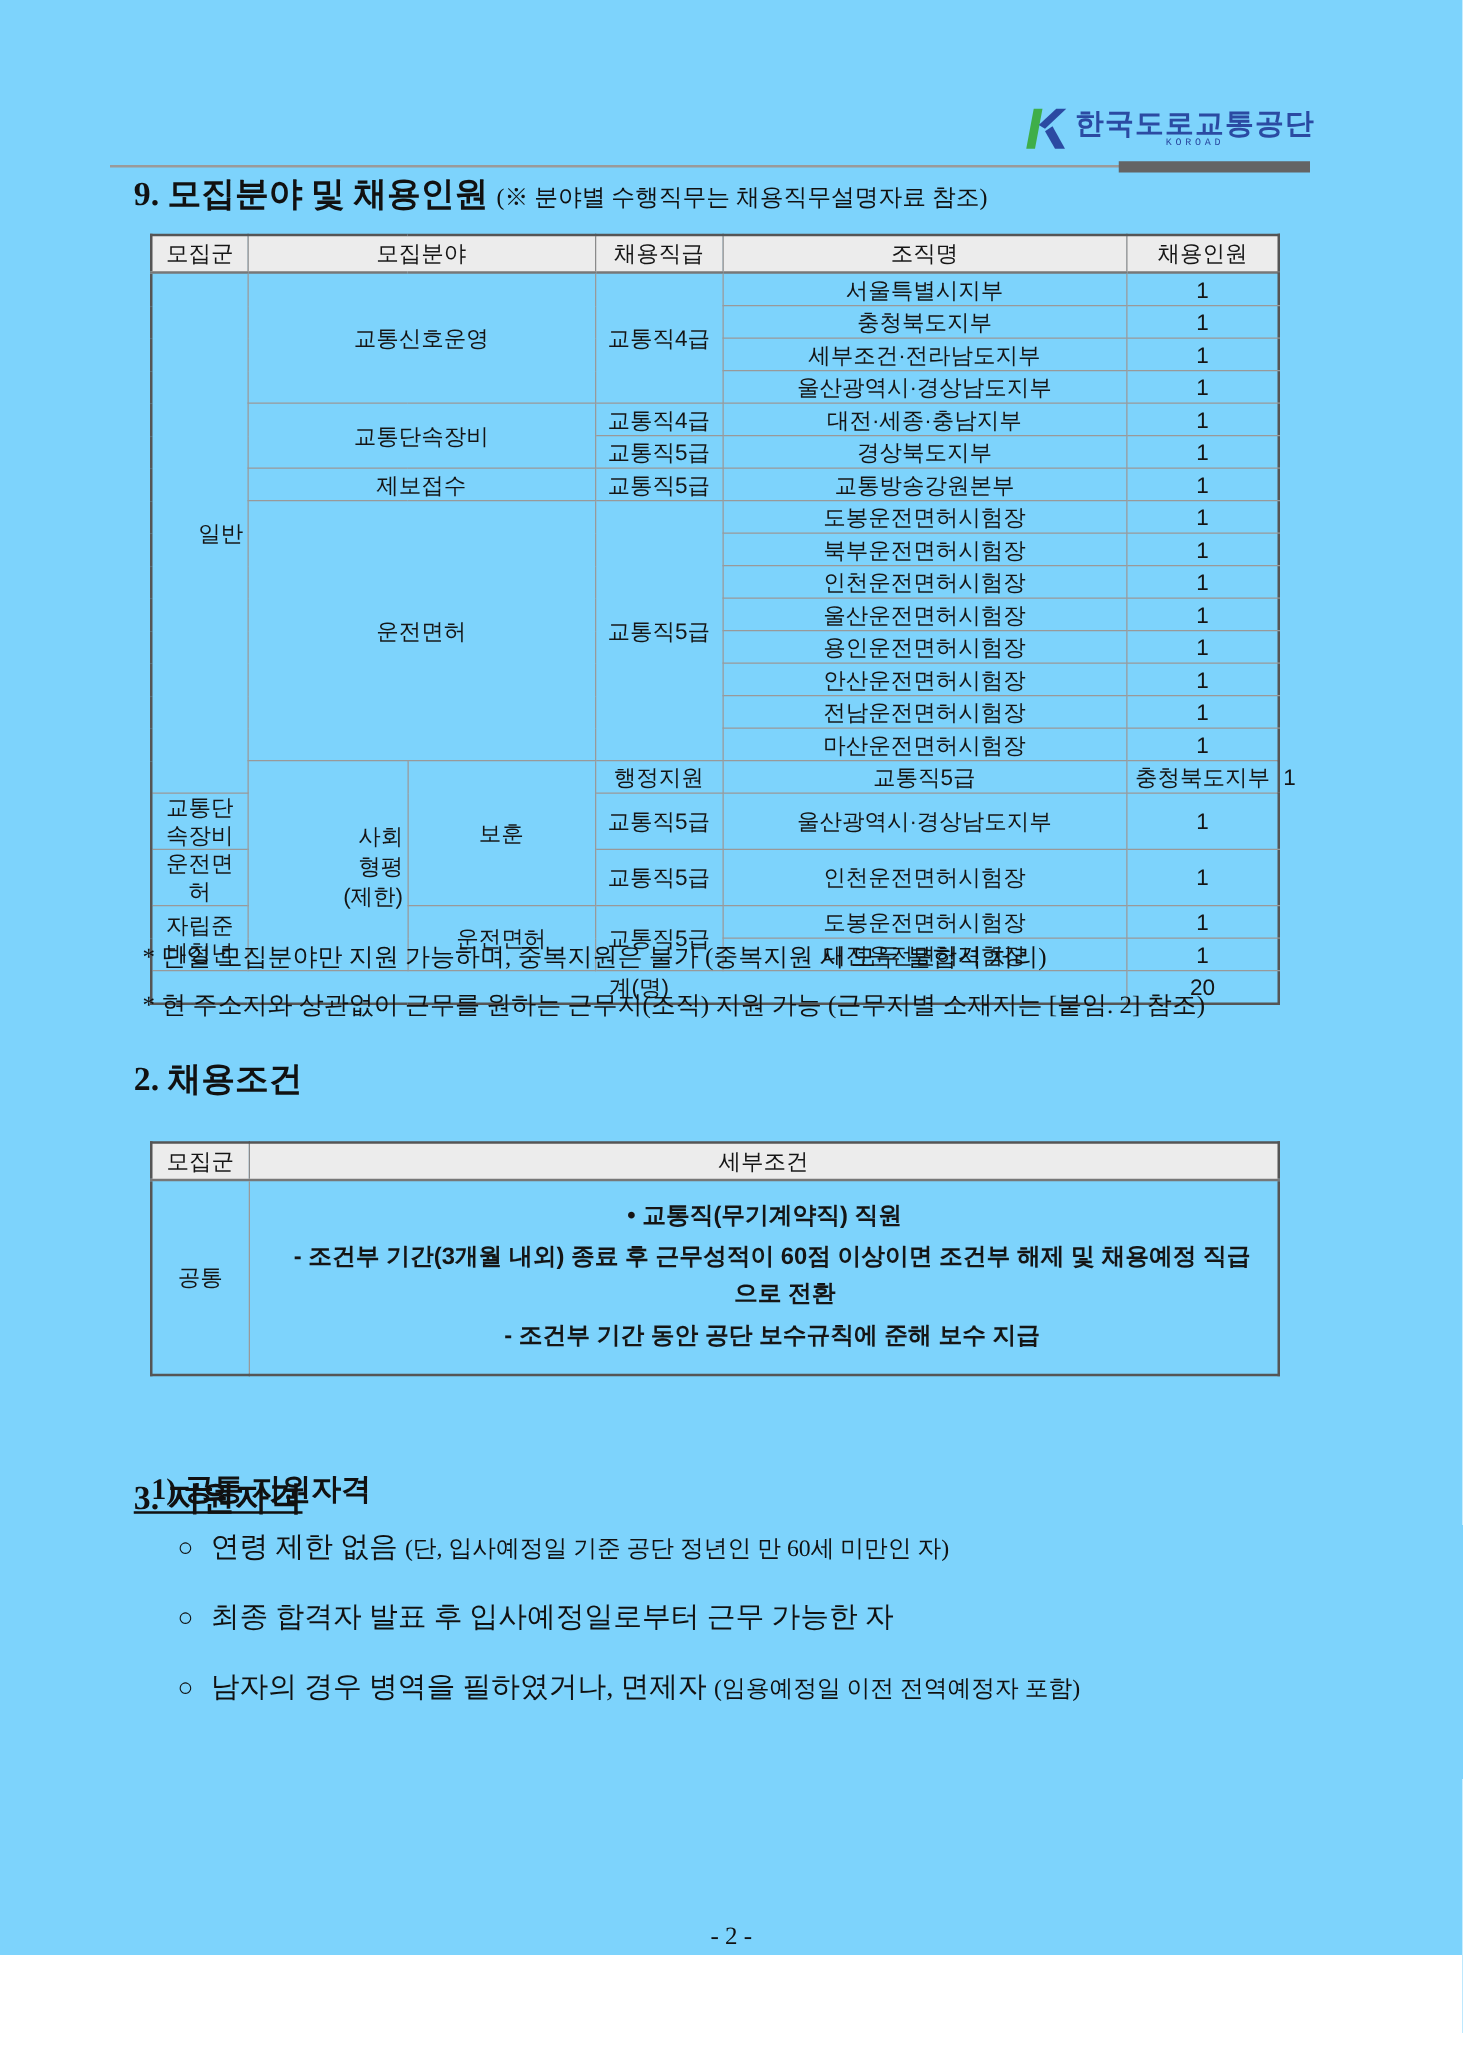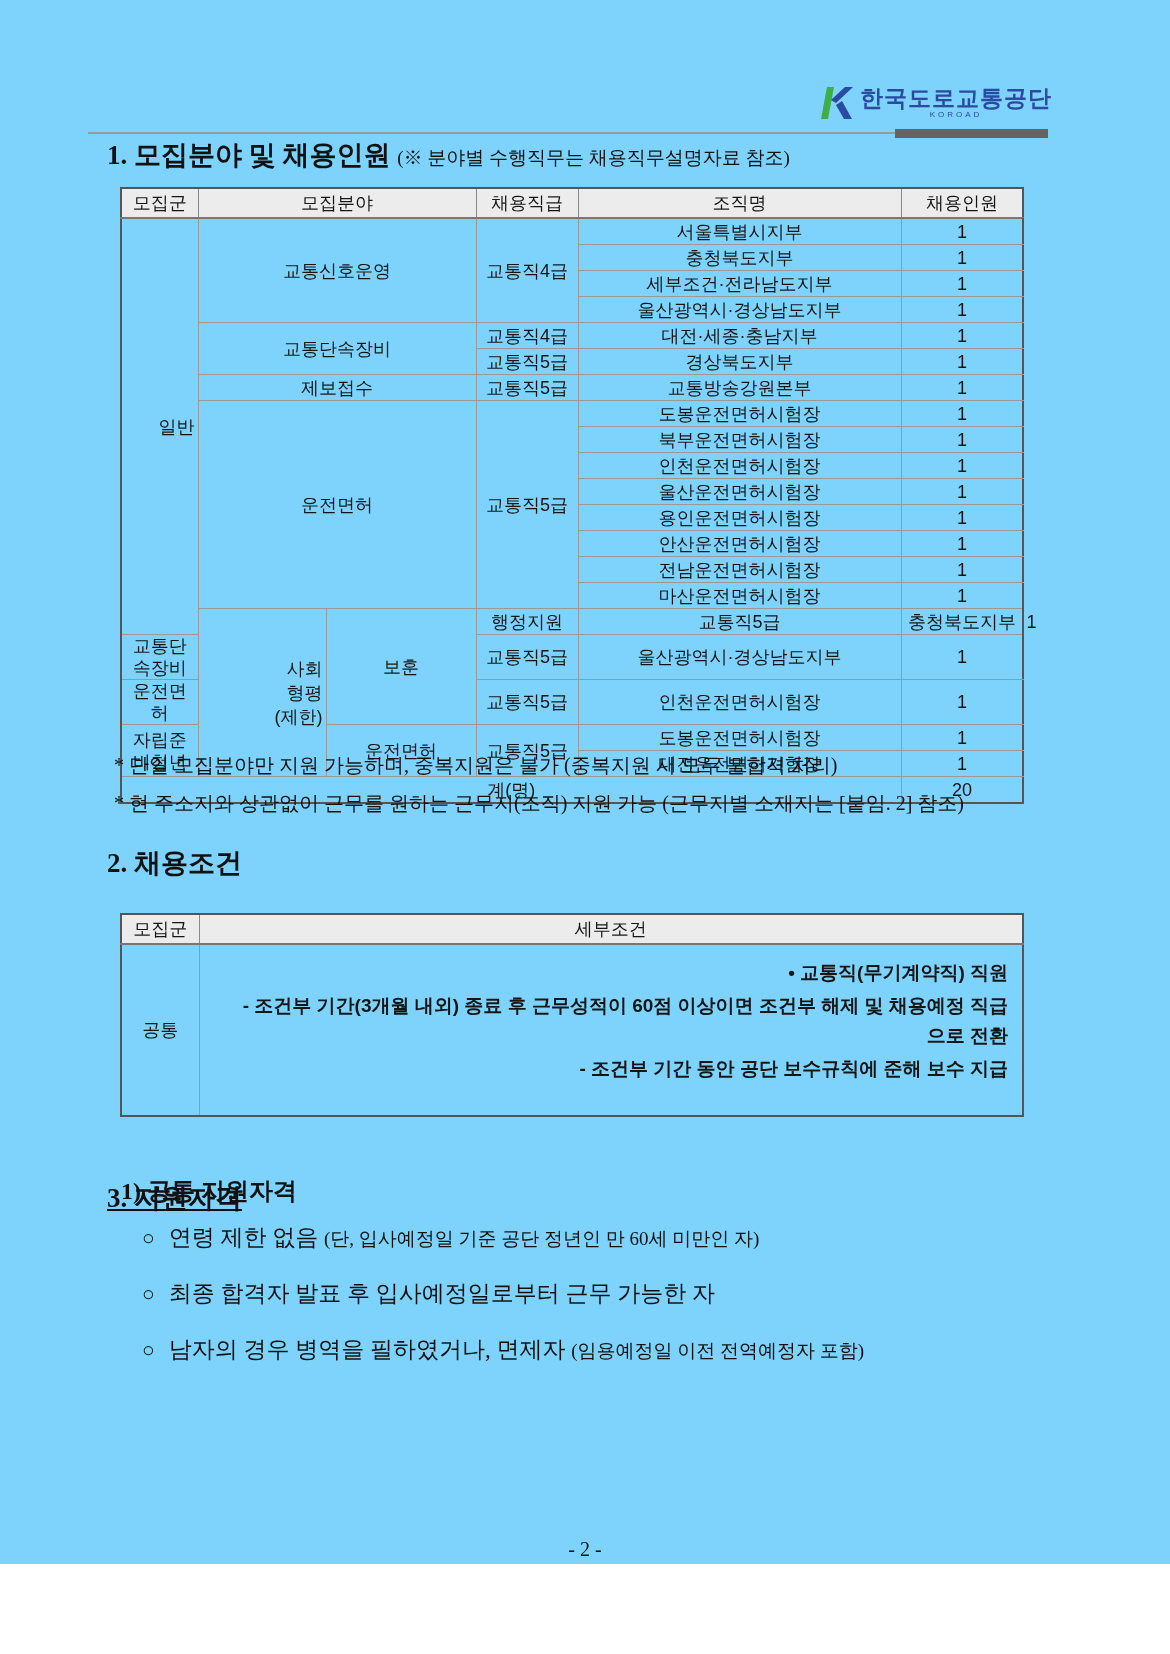--- a/index.html
+++ b/index.html
@@ -5,42 +5,42 @@
   html,body{margin:0;padding:0;background:#fff;}
   .page{position:relative;width:1170px;height:1564px;background:#7dd3fc;
         font-family:"Liberation Serif",serif;color:#111;overflow:hidden;}
 
   
   .logo{position:absolute;top:86px;right:118px;display:flex;align-items:center;gap:6px;}
   .logo-k{width:36px;height:34px;display:block;}
   .logo-txt{display:flex;flex-direction:column;align-items:center;line-height:1;}
   .logo-main{font-family:"Liberation Sans",sans-serif;font-weight:bold;font-size:23px;
              color:#2b4aa2;letter-spacing:1px;}
-  .logo-sub{font-family:Liberation Sans, sans-serif;font-size:8px;color:#2b4aa2;
+  .logo-sub{font-family:Liberation Mono, monospace;font-size:8px;color:#2b4aa2;
             letter-spacing:3px;margin-top:1px;}
   .rule{position:absolute;top:132px;left:88px;width:960px;height:2px;background:#9a9a9a;}
   .rule-dark{position:absolute;right:0;top:-3px;width:153px;height:9px;background:#646464;}
 
   
   .h1{position:absolute;left:107px;font-size:27px;font-weight:bold;white-space:nowrap;}
   .h1 .h1-note{font-size:19px;font-weight:normal;}
 
   
   table{border-collapse:collapse;table-layout:fixed;
         font-family:"Liberation Sans",sans-serif;font-size:18px;color:#151515;}
   .t1{position:absolute;top:187px;left:120px;width:902px;border:2px solid #555;}
   .t2{position:absolute;top:913px;left:120px;width:902px;border:2px solid #555;}
   th{background:#ececec;font-weight:normal;border:1px solid #8a8a8a;
      border-bottom:2px solid #777;height:28px;padding:0 2px;text-align:center;}
   td{border:1px solid #999;height:25px;padding:0 3px;text-align:center;line-height:22px;}
   td.w{border-top:1px dotted #c2c2c2;}
   td.g{white-space:pre-line;line-height:24px;text-align:right;}
   .t2 td{height:auto;}
   .t2 .t2-label{width:78px;text-align:center;}
-  .t2 .t2-body{text-align:right;padding:10px 14px 28px 16px;}
+  .t2 .t2-body{text-align:center;padding:10px 14px 12px 16px;}
   .t2-line{font-weight:bold;font-size:19px;line-height:30px;margin:3px 0;}
   .t2-line.dash{margin-left:12px;padding-left:20px;text-indent:-20px;}
 
   
   .note{position:absolute;left:102px;font-size:20px;white-space:nowrap;margin-left:12px;}
 
   
   .h2{position:absolute;left:121px;font-size:24px;font-weight:bold;white-space:nowrap;}
   .quals{position:absolute;left:142px;top:1222px;}
   .qual{margin-bottom:25px;font-size:23px;white-space:nowrap;}
@@ -64,21 +64,21 @@
       <span class="logo-main">한국도로교통공단</span>
       <span class="logo-sub">KOROAD</span>
     </div>
   </div>
 
   <div class="rule">
     <div class="rule-dark"></div>
   </div>
 
   <div class="h1" style="top:137px;">
-    <span>1. 모집분야 및 채용인원</span>
+    <span>9. 모집분야 및 채용인원</span>
     <span class="h1-note">(※ 분야별 수행직무는 채용직무설명자료 참조)</span>
   </div>
 
   <table class="t1">
     <colgroup>
       <col style="width:77px">
         <col style="width:128px">
         <col style="width:150px">
       <col style="width:102px">
         <col style="width:323px">

